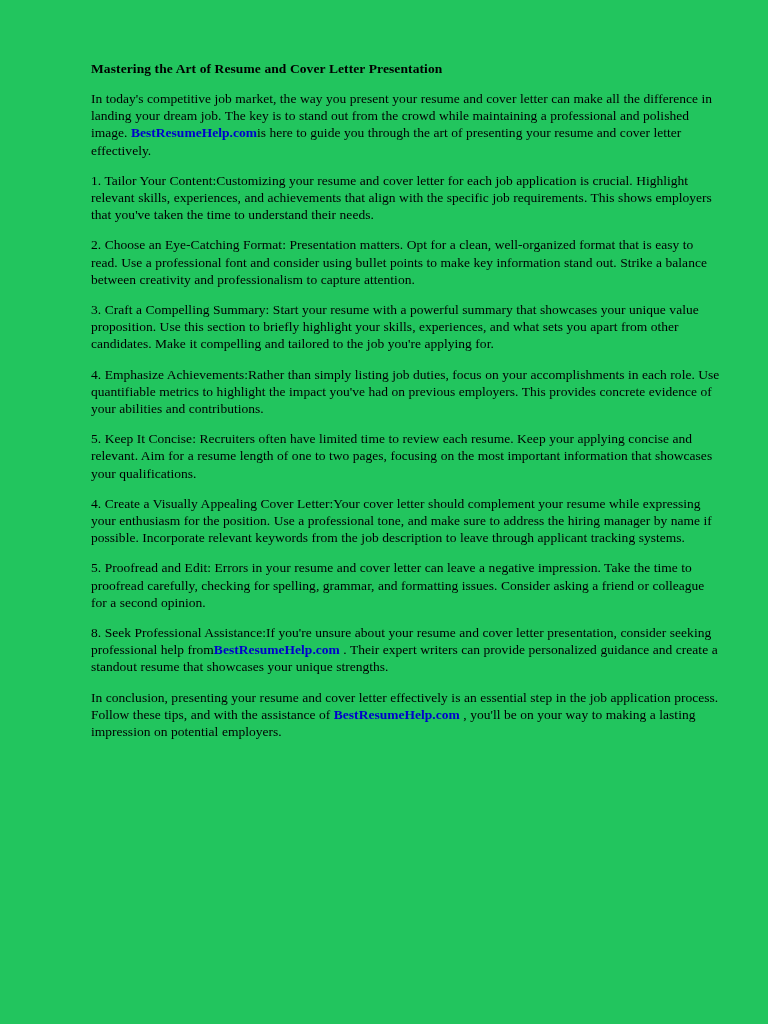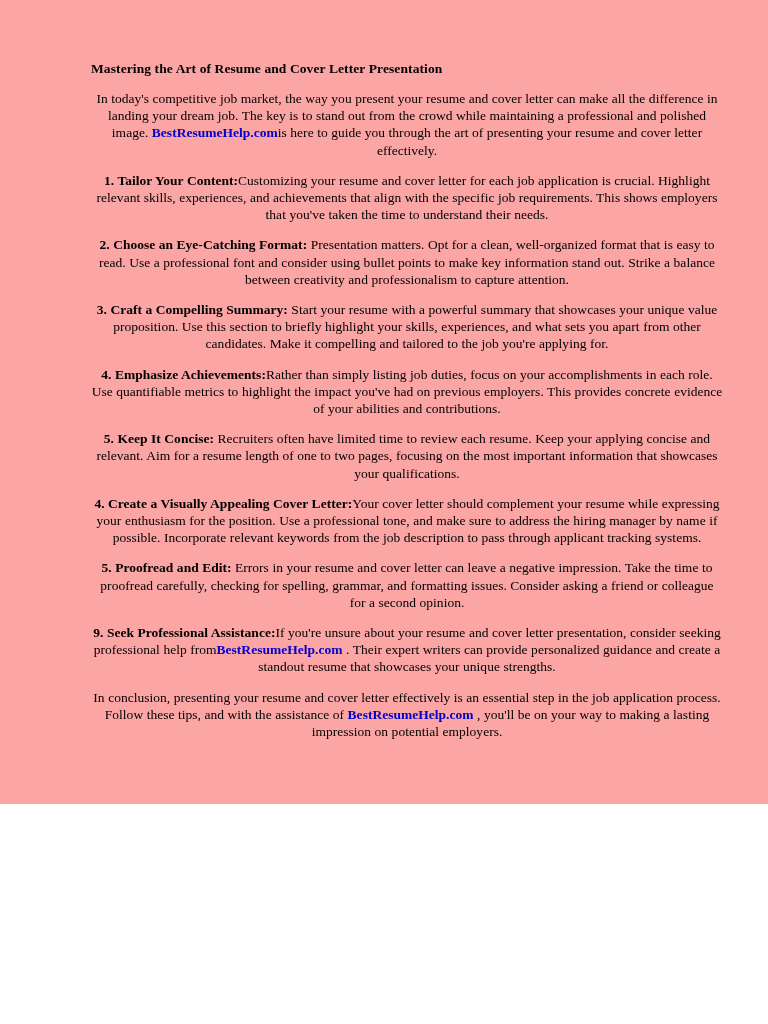--- a/index.html
+++ b/index.html
@@ -12,50 +12,50 @@
     width: 768px;
     height: 1024px;
     overflow: hidden;
     font-family: "Liberation Serif", "DejaVu Serif", serif;
     color: #000000;
     -webkit-font-smoothing: antialiased;
   }
   .page {
     position: relative;
     width: 768px;
-    height: 804px;
-    background: #fca5a5;
+    height: 1024px;
+    background: #22c55e;
     box-sizing: border-box;
   }
   .doc-body {
     position: absolute;
     left: 91px;
     top: 60px;
     width: 632px;
   }
   .doc-title {
     font-size: 13.5px;
     font-weight: bold;
     line-height: 17px;
     margin: 0 0 13px 0;
     letter-spacing: 0.1px;
   }
   .para {
     font-size: 13.5px;
     line-height: 17.2px;
     margin: 0 0 13px 0;
-    text-align: center;
+    text-align: left;
     letter-spacing: 0.02px;
     word-spacing: 0.1px;
   }
   .para:last-child {
     margin-bottom: 16px;
   }
   .lead {
-    font-weight: bold;
+    font-weight: normal;
   }
   .link {
     color: #0000cc;
     font-weight: bold;
     text-decoration: none;
   }
 </style>
 </head>
 <body>
 
@@ -69,22 +69,22 @@
     <p class="para"><span class="lead">1. Tailor Your Content:</span><span>Customizing your resume and cover letter for each job application is crucial. Highlight relevant skills, experiences, and achievements that align with the specific job requirements. This shows employers that you've taken the time to understand their needs.</span></p>
 
     <p class="para"><span class="lead">2. Choose an Eye-Catching Format:</span><span> Presentation matters. Opt for a clean, well-organized format that is easy to read. Use a professional font and consider using bullet points to make key information stand out. Strike a balance between creativity and professionalism to capture attention.</span></p>
 
     <p class="para"><span class="lead">3. Craft a Compelling Summary:</span><span> Start your resume with a powerful summary that showcases your unique value proposition. Use this section to briefly highlight your skills, experiences, and what sets you apart from other candidates. Make it compelling and tailored to the job you're applying for.</span></p>
 
     <p class="para"><span class="lead">4. Emphasize Achievements:</span><span>Rather than simply listing job duties, focus on your accomplishments in each role. Use quantifiable metrics to highlight the impact you've had on previous employers. This provides concrete evidence of your abilities and contributions.</span></p>
 
     <p class="para"><span class="lead">5. Keep It Concise:</span><span> Recruiters often have limited time to review each resume. Keep your applying concise and relevant. Aim for a resume length of one to two pages, focusing on the most important information that showcases your qualifications.</span></p>
 
-    <p class="para"><span class="lead">4. Create a Visually Appealing Cover Letter:</span><span>Your cover letter should complement your resume while expressing your enthusiasm for the position. Use a professional tone, and make sure to address the hiring manager by name if possible. Incorporate relevant keywords from the job description to pass through applicant tracking systems.</span></p>
+    <p class="para"><span class="lead">4. Create a Visually Appealing Cover Letter:</span><span>Your cover letter should complement your resume while expressing your enthusiasm for the position. Use a professional tone, and make sure to address the hiring manager by name if possible. Incorporate relevant keywords from the job description to leave through applicant tracking systems.</span></p>
 
     <p class="para"><span class="lead">5. Proofread and Edit:</span><span> Errors in your resume and cover letter can leave a negative impression. Take the time to proofread carefully, checking for spelling, grammar, and formatting issues. Consider asking a friend or colleague for a second opinion.</span></p>
 
-    <p class="para"><span class="lead">9. Seek Professional Assistance:</span><span>If you're unsure about your resume and cover letter presentation, consider seeking professional help from</span><a class="link" href="#">BestResumeHelp.com</a> <span>. Their expert writers can provide personalized guidance and create a standout resume that showcases your unique strengths.</span></p>
+    <p class="para"><span class="lead">8. Seek Professional Assistance:</span><span>If you're unsure about your resume and cover letter presentation, consider seeking professional help from</span><a class="link" href="#">BestResumeHelp.com</a> <span>. Their expert writers can provide personalized guidance and create a standout resume that showcases your unique strengths.</span></p>
 
     <p class="para"><span>In conclusion, presenting your resume and cover letter effectively is an essential step in the job application process. Follow these tips, and with the assistance of </span><a class="link" href="#">BestResumeHelp.com</a> <span>, you'll be on your way to making a lasting impression on potential employers.</span></p>
 
   </div>
 </div>
 
 </body></html>

